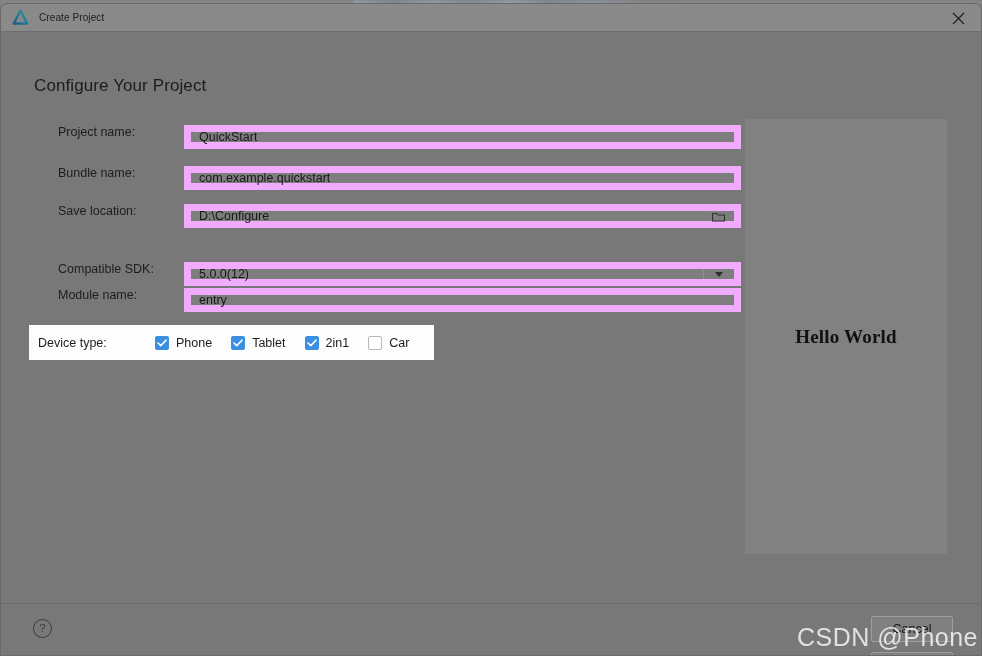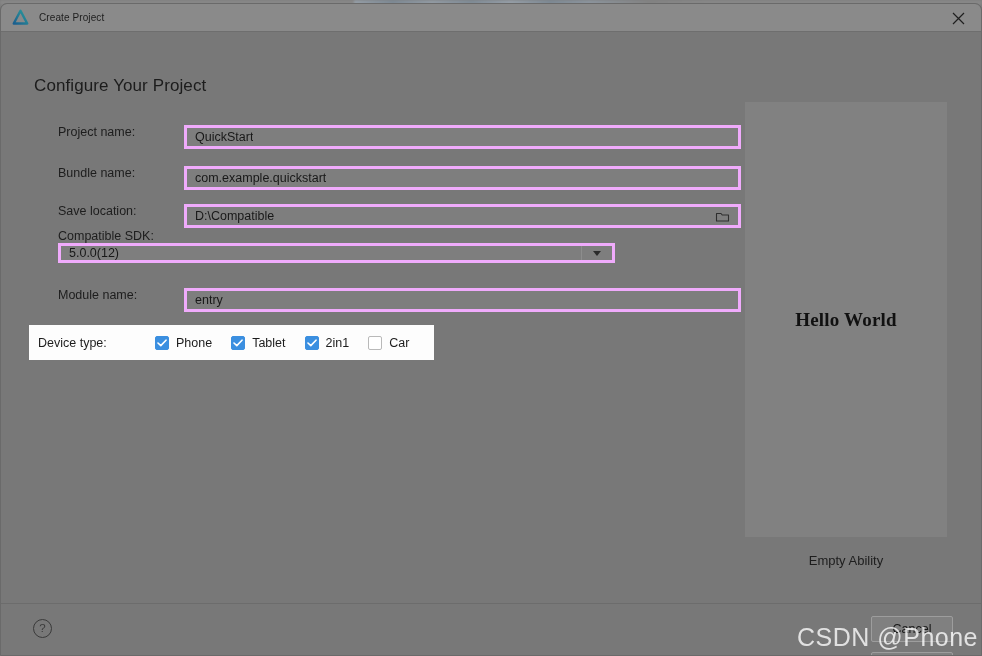--- a/index.html
+++ b/index.html
@@ -104,21 +104,21 @@
     width: 126px;
     font-size: 12.5px;
     color: #1d1d1d;
     flex: none;
   }
   .field {
     position: relative;
     width: 557px;
     height: 24px;
     background: #7e7e7e;
-    border: 3px solid #f0abfc;
+    border: 7px solid #f0abfc;
     display: flex;
     align-items: center;
   }
   .field-value {
     font-size: 12.5px;
     color: #181818;
     padding-left: 8px;
     white-space: nowrap;
     overflow: hidden;
   }
@@ -161,21 +161,21 @@
     margin-right: 7px;
   }
   .cb-box.on { background: #3b8fe0; border: 1px solid #3b8fe0; }
   .cb-box.off { background: #ffffff; border: 1px solid #b9b9b9; }
   .cb-box.on svg { display: block; }
   .cb-label { font-size: 12.5px; color: #1c1c1c; }
 
   
   .preview-wrap {
     position: absolute;
-    left: 744px; top: 70px;
+    left: 744px; top: 87px;
     width: 202px;
   }
   .preview-canvas {
     width: 202px; height: 435px;
     background: #818181;
     display: flex;
     align-items: center;
     justify-content: center;
   }
   .preview-hello {
@@ -290,30 +290,30 @@
       <div class="row" style="top:134px;">
         <div class="row-label">Bundle name:</div>
         <div class="field">
           <span class="field-value">com.example.quickstart</span>
         </div>
       </div>
 
       <div class="row" style="top:172px;">
         <div class="row-label">Save location:</div>
         <div class="field">
-          <span class="field-value">D:\Compatible</span>
+          <span class="field-value">D:\Configure</span>
           <div class="trailing">
             <svg width="15" height="13" viewBox="0 0 15 13">
               <path d="M1.5 3.5 L6 3.5 L7.2 5 L13.5 5 L13.5 11 L1.5 11 Z" fill="none" stroke="#2e2e2e" stroke-width="1.1" stroke-linejoin="round"></path>
             </svg>
           </div>
         </div>
       </div>
 
-      <div class="row" style="top:197px;flex-direction:column;">
+      <div class="row" style="top:230px;">
         <div class="row-label">Compatible SDK:</div>
         <div class="field with-sep">
           <span class="field-value">5.0.0(12)</span>
           <div class="trailing">
             <span class="caret"></span>
           </div>
         </div>
       </div>
 
       <div class="row" style="top:256px;">
@@ -360,21 +360,20 @@
           <span class="cb-label">Car</span>
         </div>
 
       </div>
     </div>
 
     <div class="preview-wrap">
       <div class="preview-canvas">
         <span class="preview-hello">Hello World</span>
       </div>
-      <div class="preview-caption">Empty Ability</div>
     </div>
 
   </div>
 
   <div class="footer">
     <div class="help-icon">?</div>
     <div class="btn-bar">
       <div class="btn">Cancel</div>
       <div class="btn">Previous</div>
       <div class="btn primary">Finish</div>

